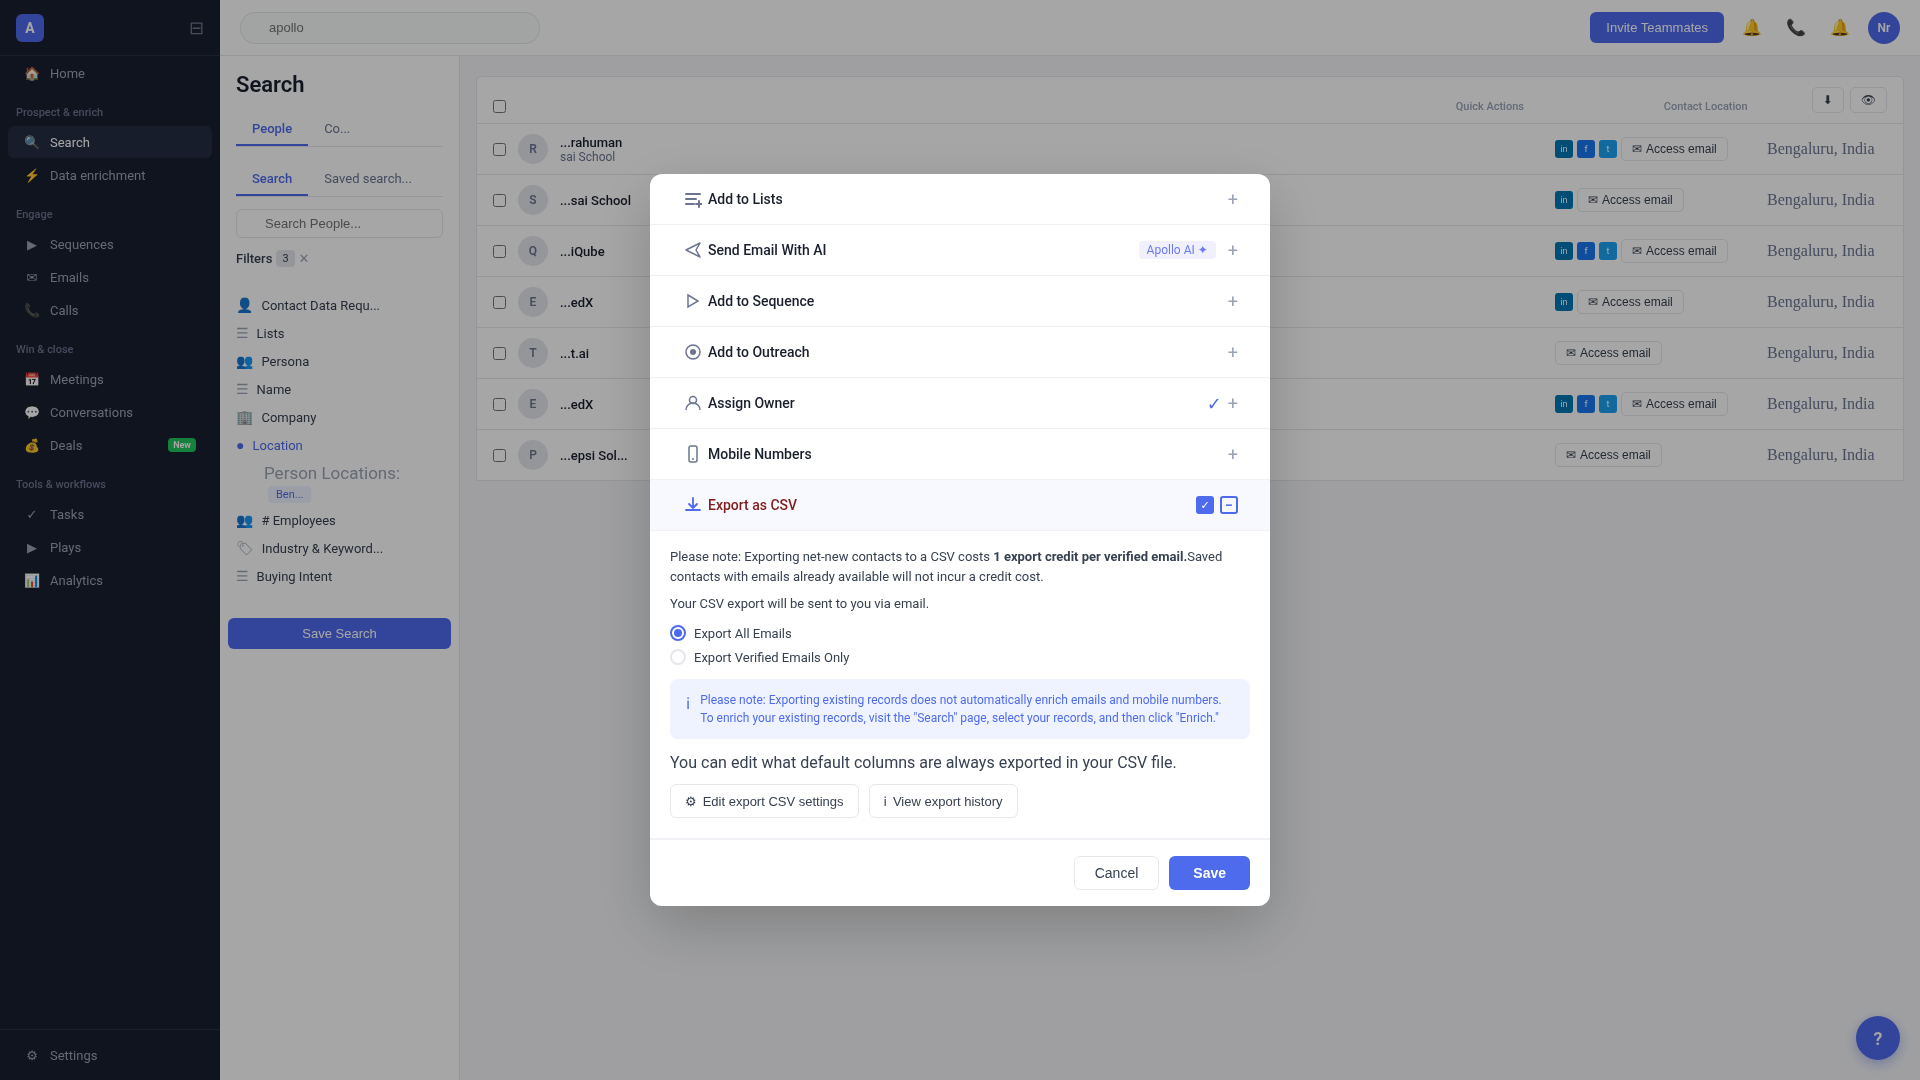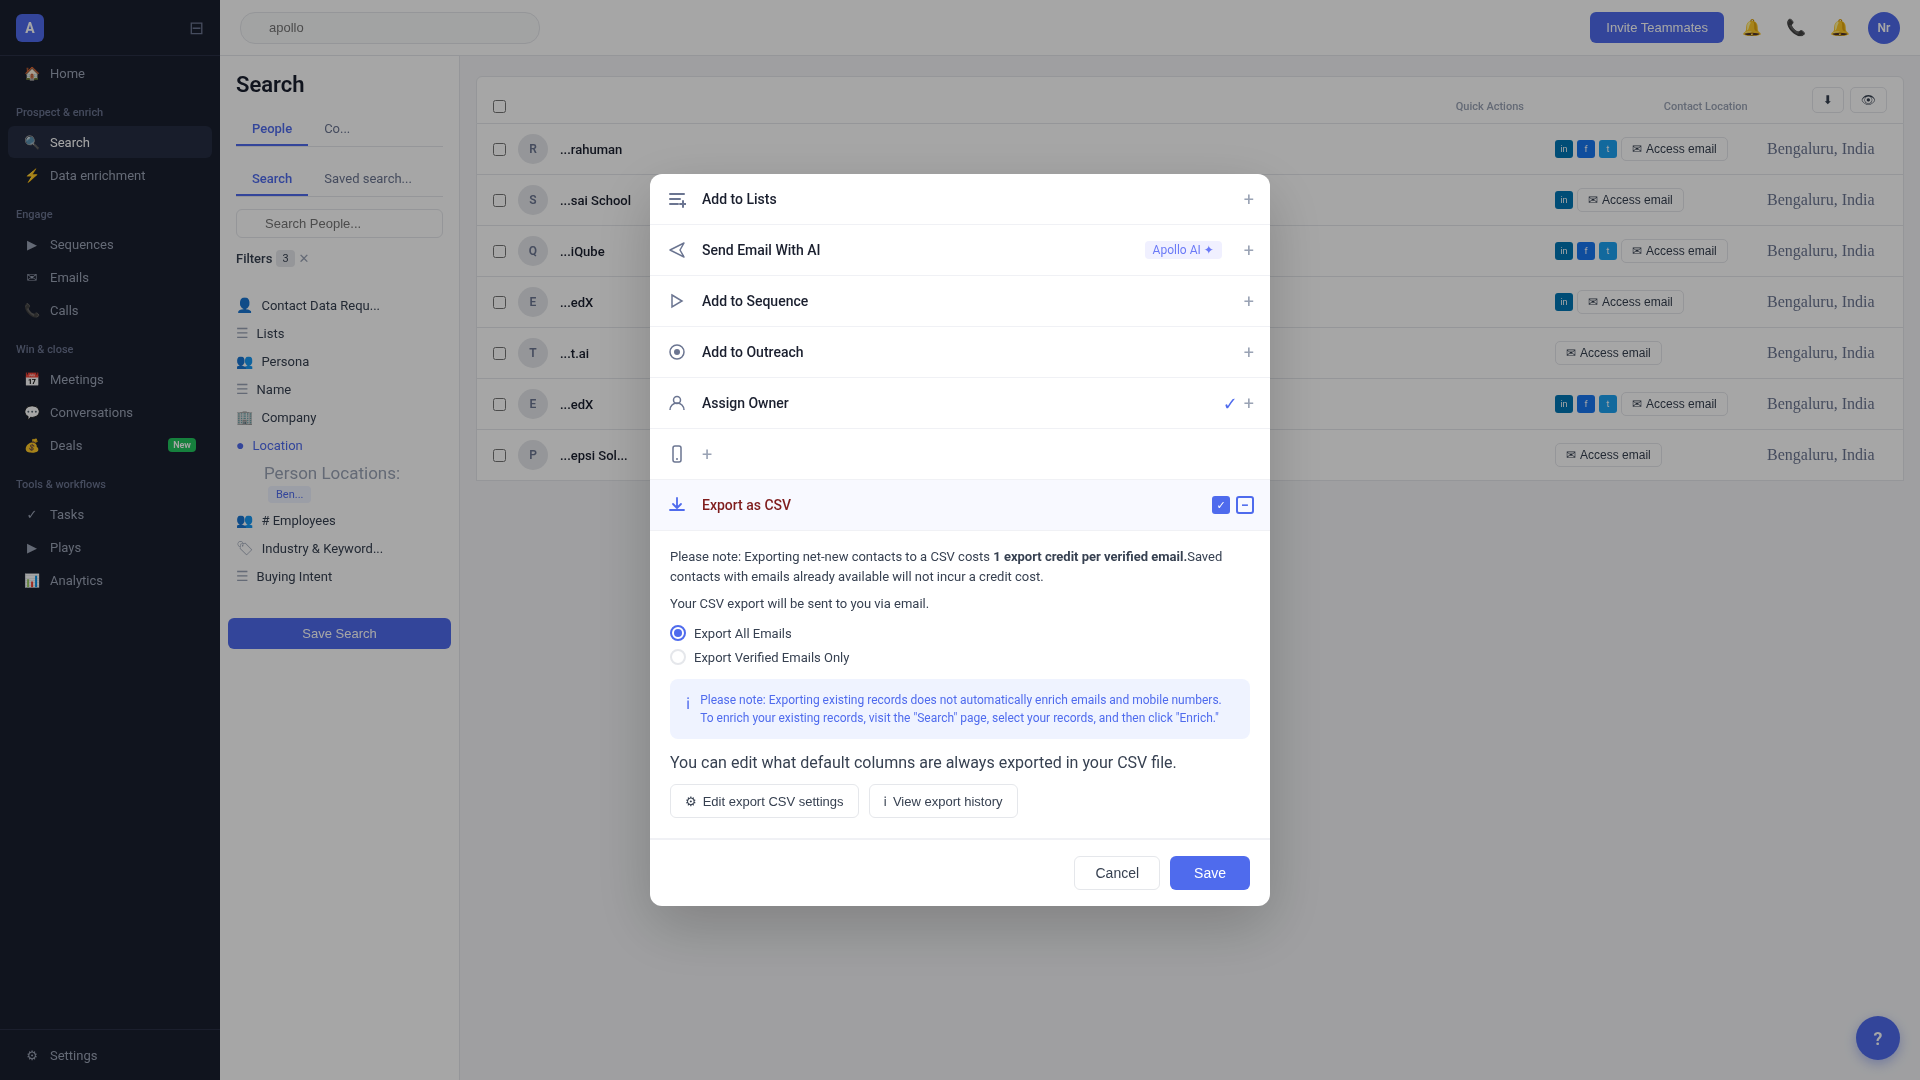--- a/index.html
+++ b/index.html
@@ -66,22 +66,22 @@
     .overlay { position: fixed; inset: 0; background: rgba(0,0,0,0.35); z-index: 100; }
 
     
     .modal {
       position: fixed; left: 50%; top: 50%; transform: translate(-50%, -50%);
       width: 620px; background: #fff; border-radius: 12px; z-index: 200;
       box-shadow: 0 20px 60px rgba(0,0,0,0.2); overflow: hidden;
       max-height: 90vh; overflow-y: auto;
     }
     .modal-menu-item {
-      display: flex; align-items: center; padding: 14px 16px;
-      border-bottom: 1px solid #f0f1f5; cursor: pointer; gap: 14px;
+      display: flex; align-items: center; padding: 14px 32px;
+      border-bottom: 1px solid #f0f1f5; cursor: pointer; gap: 4px;
     }
     .modal-menu-icon { width: 22px; height: 22px; display: flex; align-items: center; justify-content: center; color: #6b7591; font-size: 16px; flex-shrink: 0; }
     .modal-menu-label { font-size: 14px; color: #1a1f2e; font-weight: 500; flex: 1; }
     .modal-menu-sublabel { font-size: 12px; background: #f0f0ff; color: #6b7af7; padding: 2px 8px; border-radius: 4px; display: flex; align-items: center; gap: 4px; }
     .modal-menu-action { color: #9aa3b5; font-size: 18px; display: flex; align-items: center; gap: 6px; }
 
     
     .export-active { background: #f8f9ff; }
     .export-active .modal-menu-label { color: #7f1d1d; }
     .export-check { width: 18px; height: 18px; background: #4f6bed; border-radius: 3px; display: flex; align-items: center; justify-content: center; color: white; font-size: 11px; }
@@ -100,21 +100,21 @@
     .info-box-icon { color: #4f6bed; font-size: 16px; margin-top: 1px; flex-shrink: 0; }
     .info-box-text { font-size: 12px; color: #4f6bed; line-height: 1.5; }
     .columns-note { font-size: 16px; color: #374151; margin-bottom: 12px; }
     .export-action-btns { display: flex; gap: 10px; }
     .edit-settings-btn { display: flex; align-items: center; gap: 6px; border: 1px solid #e5e7eb; background: #fff; border-radius: 6px; padding: 7px 14px; font-size: 13px; cursor: pointer; color: #374151; }
     .view-history-btn { display: flex; align-items: center; gap: 6px; border: 1px solid #e5e7eb; background: #fff; border-radius: 6px; padding: 7px 14px; font-size: 13px; cursor: pointer; color: #374151; }
 
     
     .modal-footer { display: flex; justify-content: flex-end; gap: 10px; padding: 16px 20px; border-top: 1px solid #f0f1f5; }
     .cancel-btn { border: 1px solid #e5e7eb; background: #fff; border-radius: 6px; padding: 8px 20px; font-size: 14px; cursor: pointer; color: #374151; font-weight: 500; }
-    .save-btn { background: #4f6bed; color: white; border: none; border-radius: 6px; padding: 8px 24px; font-size: 14px; cursor: pointer; font-weight: 400; }
+    .save-btn { background: #4f6bed; color: white; border: none; border-radius: 6px; padding: 8px 24px; font-size: 14px; cursor: pointer; font-weight: 700; }
     .filter-item { font-size: 13px; color: #374151; padding: 6px 0; cursor: pointer; display: flex; align-items: center; gap: 8px; }
     .filter-item .filter-icon { color: #9aa3b5; font-size: 14px; }
     .save-search-btn { margin: 12px 8px; background: #4f6bed; color: white; border: none; border-radius: 6px; padding: 8px 16px; font-size: 13px; cursor: pointer; width: calc(100% - 16px); font-weight: 500; }
     .location-tag-blue { background: #eff3ff; color: #4f6bed; font-size: 11px; padding: 2px 8px; border-radius: 4px; }
   </style>
 </head>
 <body>
 
 <div class="sidebar">
   <div class="sidebar-logo">
@@ -294,20 +294,21 @@
           <button class="toolbar-btn">⬇</button>
           <button class="toolbar-btn">👁</button>
         </div>
       </div>
 
       <div class="contact-row">
         <input type="checkbox" style="">
         <div class="contact-avatar">R</div>
         <div style="flex:1;">
           <div class="contact-name">...rahuman</div>
+          <div class="contact-company">sai School</div>
         </div>
         <div style="display:flex; gap:4px; align-items:center; min-width:200px;">
           <div class="social-icons">
             <div class="social-icon si-linkedin">in</div>
             <div class="social-icon si-facebook">f</div>
             <div class="social-icon si-twitter">t</div>
           </div>
           <button class="access-email-btn">
             <span>✉</span>
             <span>Access email</span>
@@ -489,20 +490,21 @@
     </div>
   </div>
 
   <div class="modal-menu-item">
     <div class="modal-menu-icon">
       <svg width="18" height="18" viewBox="0 0 18 18" fill="none">
           <rect x="5" y="1" width="8" height="16" rx="2" stroke="#6b7591" stroke-width="1.5"></rect>
           <circle cx="9" cy="14" r="1" fill="#6b7591"></circle>
         </svg>
     </div>
+    <span class="modal-menu-label">Mobile Numbers</span>
     <div class="modal-menu-action">+</div>
   </div>
 
   <div class="modal-menu-item export-active">
     <div class="modal-menu-icon">
       <svg width="18" height="18" viewBox="0 0 18 18" fill="none">
           <path d="M9 2v10M5 8l4 4 4-4" stroke="#4f6bed" stroke-width="1.8" stroke-linecap="round" stroke-linejoin="round"></path>
           <path d="M2 14h14" stroke="#4f6bed" stroke-width="1.8" stroke-linecap="round"></path>
         </svg>
     </div>

